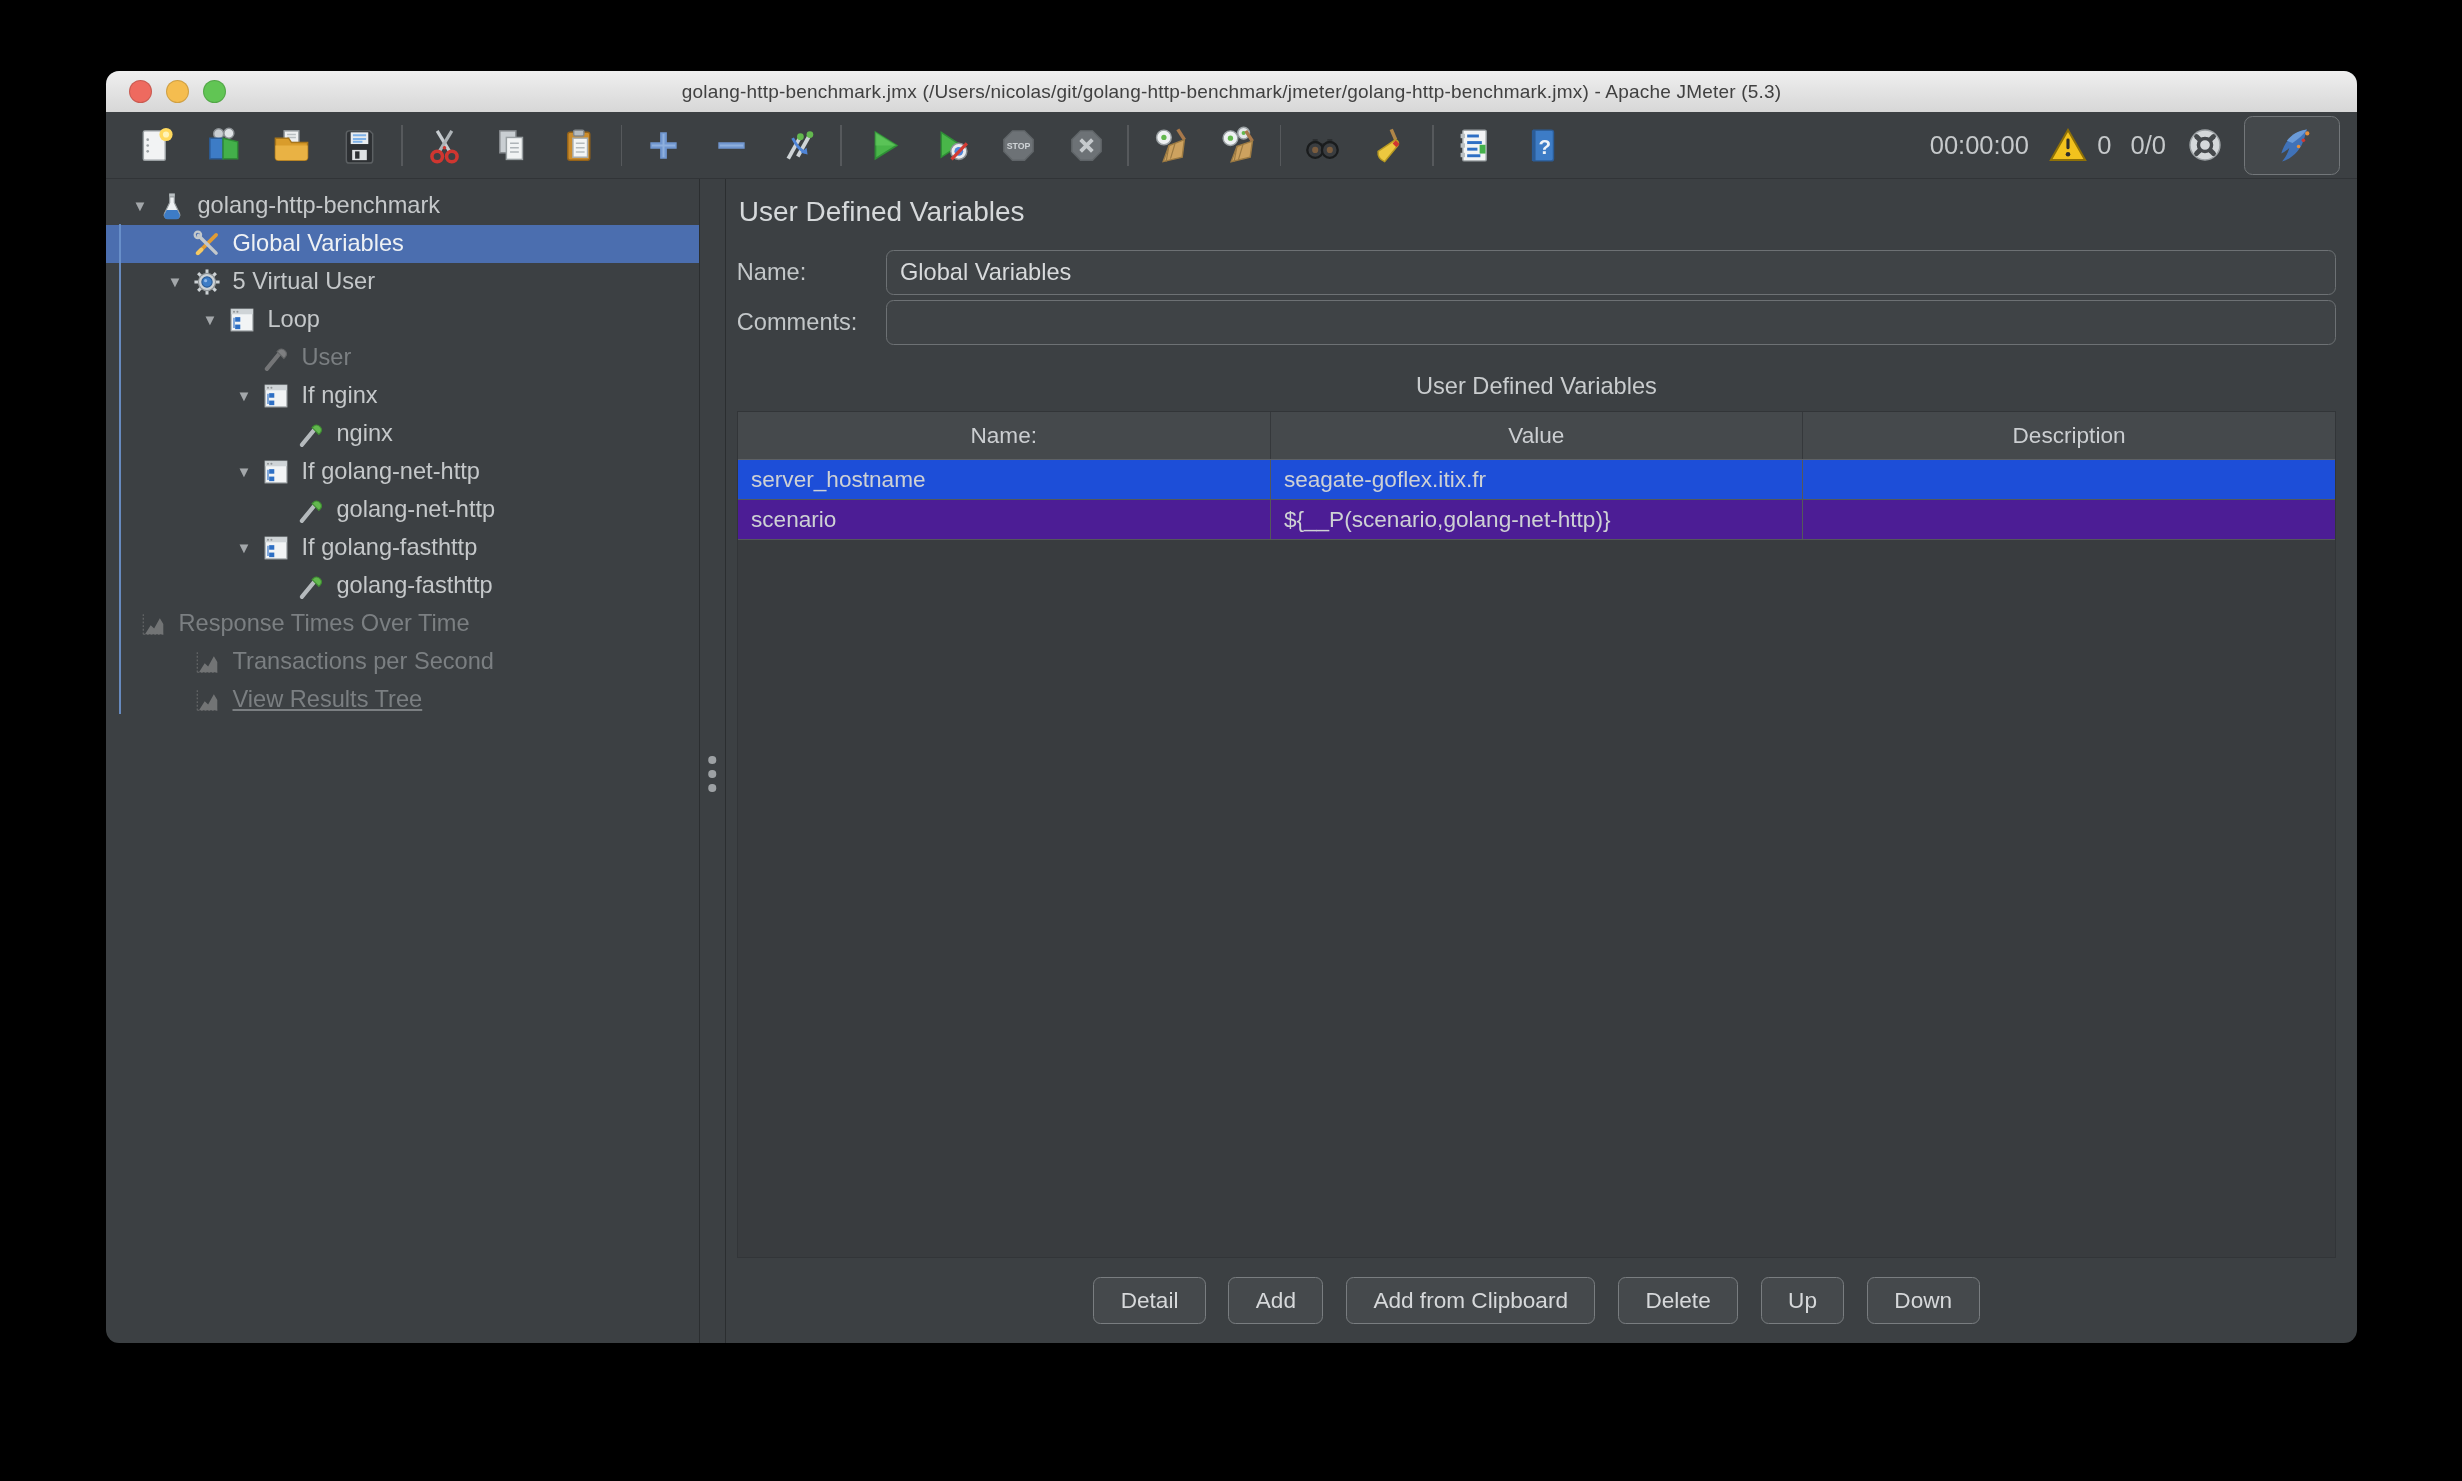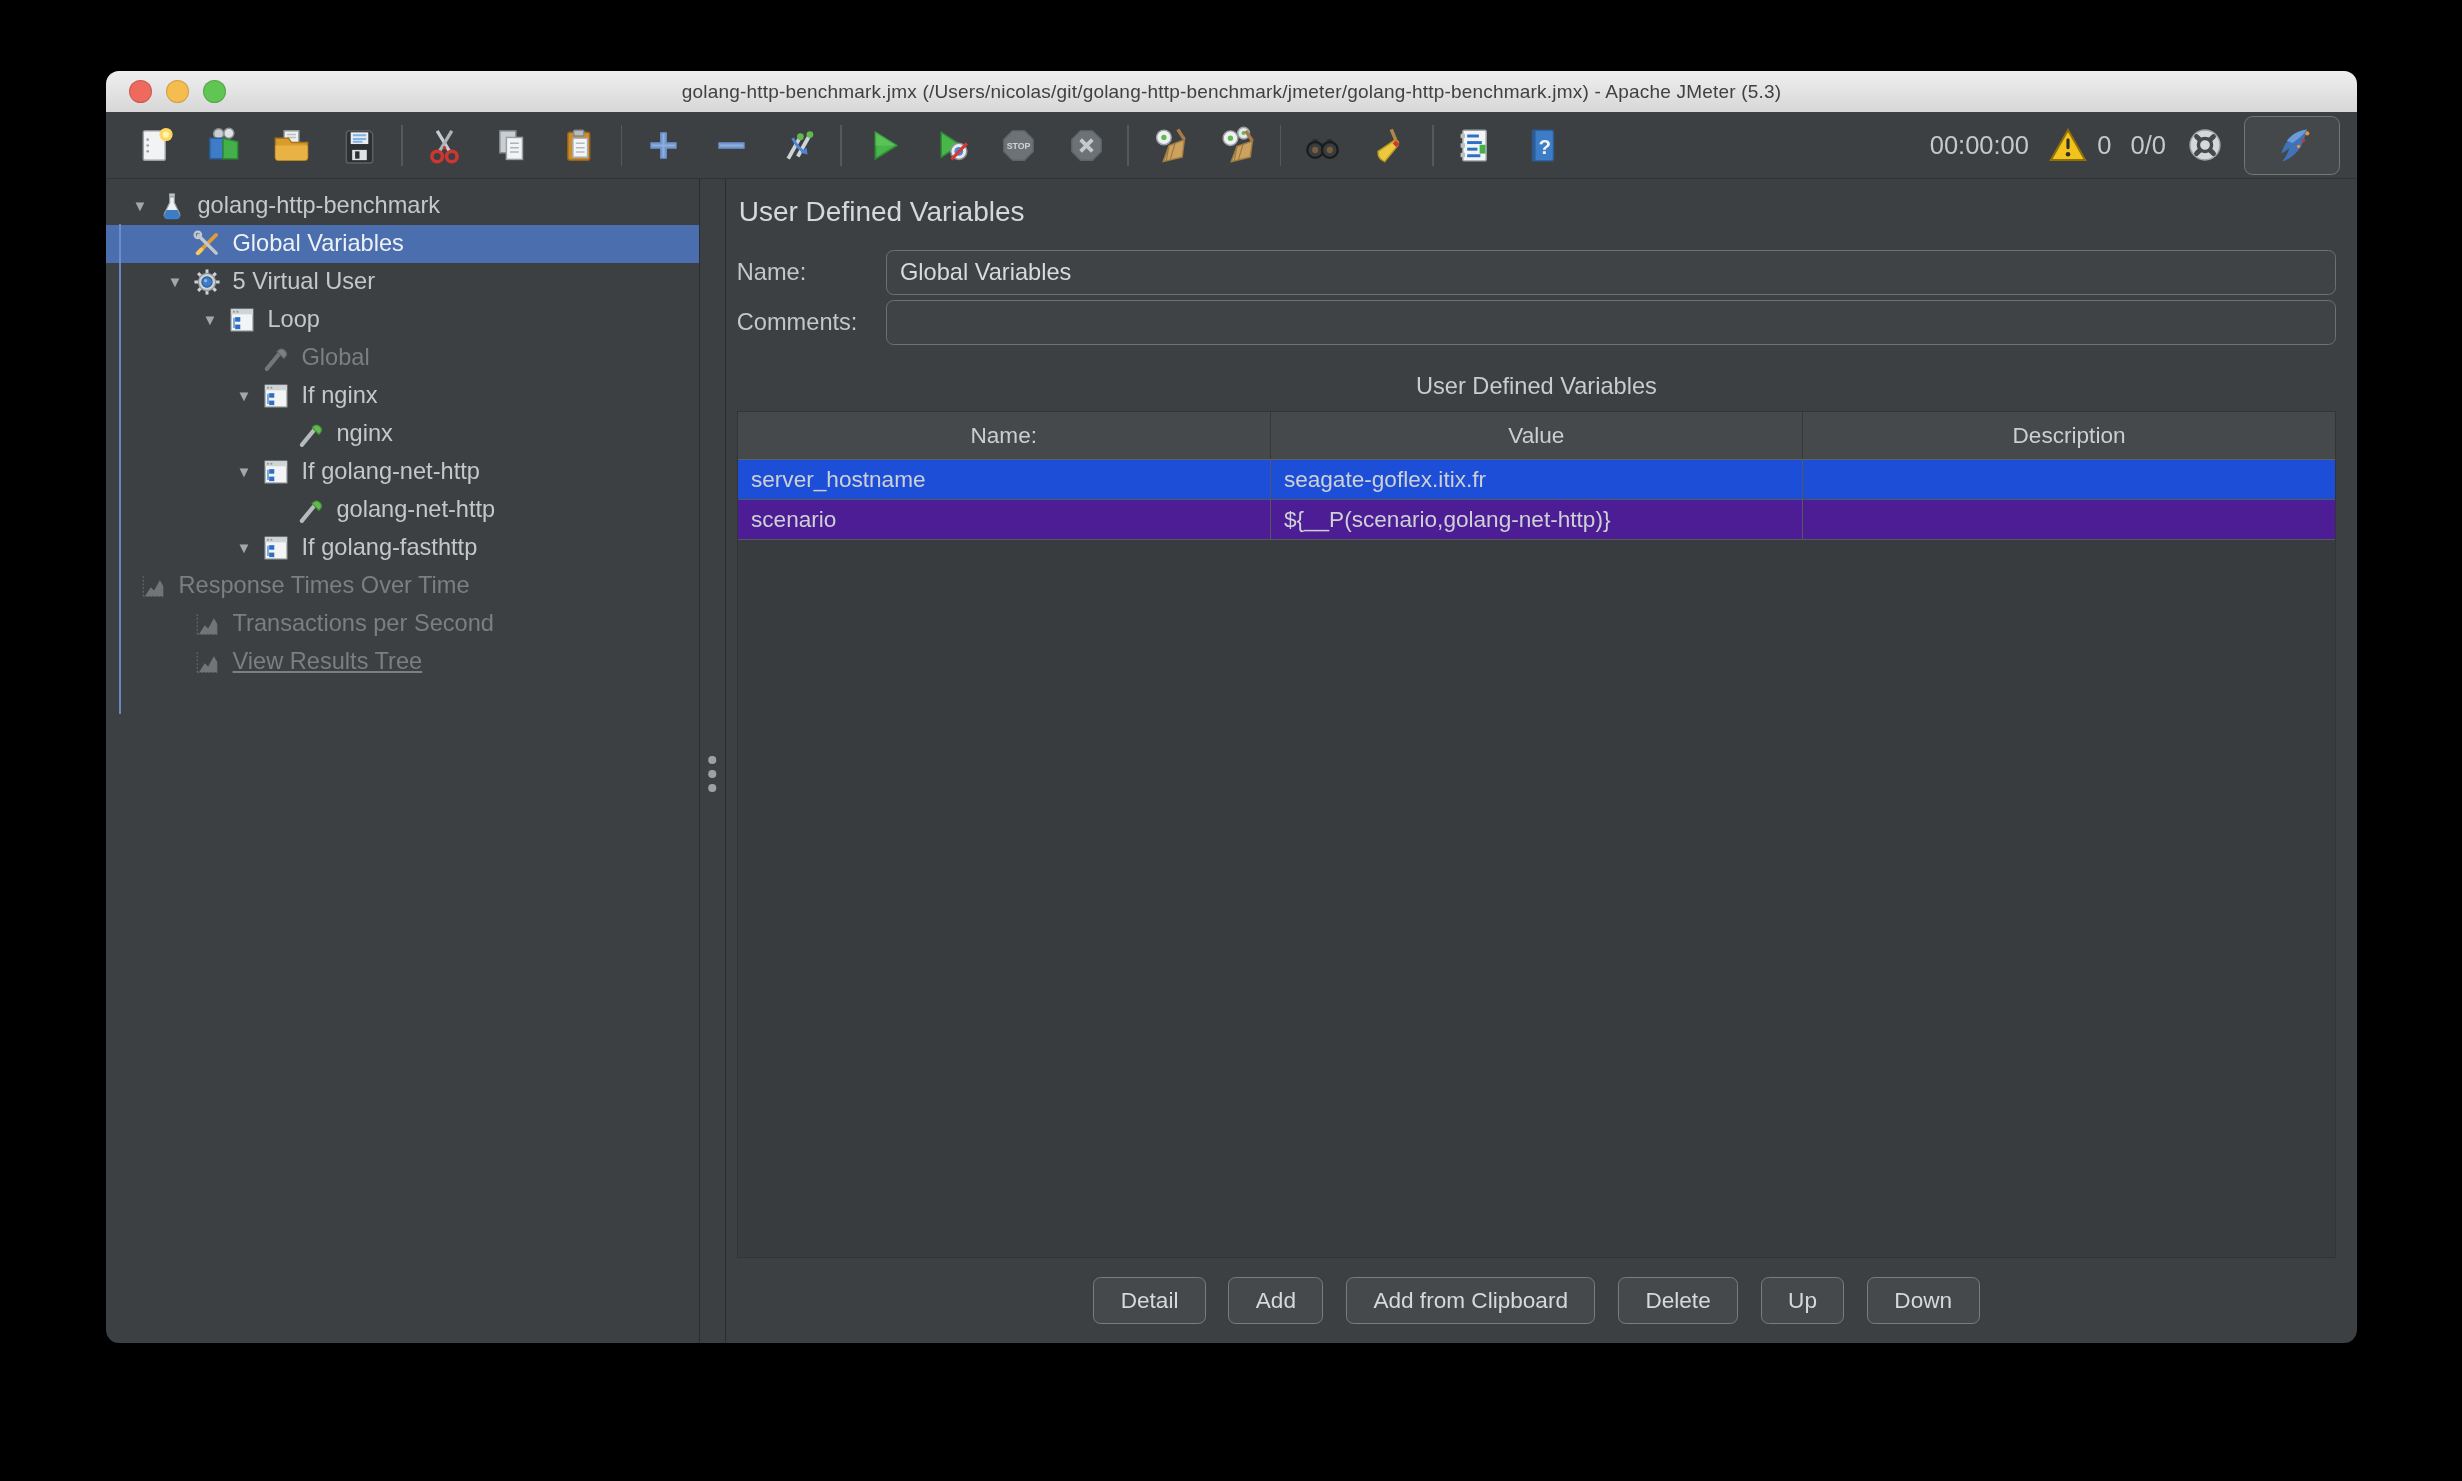--- a/index.html
+++ b/index.html
@@ -368,21 +368,21 @@
           <span>Loop</span>
         </div>
         <div class="trow disabled" style="padding-left: 123px;">
           <span class="arrowbox"></span>
           <span class="ticon">
             <svg viewBox="0 0 28 28" xmlns="http://www.w3.org/2000/svg">
               <line x1="6" y1="23.5" x2="17.5" y2="9.5" stroke="#9ea3a6" stroke-width="3.6" stroke-linecap="round"></line>
               <path d="M16.2 7.2a4.2 4.2 0 0 1 5.9 5.9l-1.2 1.2-5.9-5.9z" fill="#b0b5b8" stroke="#82878a"></path>
             </svg>
           </span>
-          <span>Global</span>
+          <span>User</span>
         </div>
         <div class="trow" style="padding-left: 123px;">
           <span class="arrowbox">▼</span>
           <span class="ticon">
             <svg viewBox="0 0 28 28" xmlns="http://www.w3.org/2000/svg">
               <rect x="4.5" y="4.5" width="19" height="19" fill="#f2f4f5" stroke="#aab0b3"></rect>
               <rect x="4.5" y="4.5" width="19" height="4.5" fill="#cfd4d7"></rect>
               <circle cx="7" cy="6.7" r=".9" fill="#8f9497"></circle>
               <circle cx="10" cy="6.7" r=".9" fill="#8f9497"></circle>
               <path d="M7 12v9" stroke="#2e6fc4"></path>
@@ -434,20 +434,30 @@
               <rect x="4.5" y="4.5" width="19" height="19" fill="#f2f4f5" stroke="#aab0b3"></rect>
               <rect x="4.5" y="4.5" width="19" height="4.5" fill="#cfd4d7"></rect>
               <circle cx="7" cy="6.7" r=".9" fill="#8f9497"></circle>
               <circle cx="10" cy="6.7" r=".9" fill="#8f9497"></circle>
               <path d="M7 12v9" stroke="#2e6fc4"></path>
               <rect x="8" y="11.5" width="4.5" height="4" fill="#2e6fc4"></rect>
               <rect x="8" y="18" width="4.5" height="4" fill="#2e6fc4"></rect>
             </svg>
           </span>
           <span>If golang-fasthttp</span>
+        </div>
+        <div class="trow" style="padding-left: 158px;">
+          <span class="arrowbox"></span>
+          <span class="ticon">
+            <svg viewBox="0 0 28 28" xmlns="http://www.w3.org/2000/svg">
+              <line x1="6" y1="23.5" x2="17.5" y2="9.5" stroke="#b5babd" stroke-width="3.6" stroke-linecap="round"></line>
+              <path d="M16.2 7.2a4.2 4.2 0 0 1 5.9 5.9l-1.2 1.2-5.9-5.9z" fill="#63b84e" stroke="#3f8f32"></path>
+            </svg>
+          </span>
+          <span>golang-fasthttp</span>
         </div>
         <div class="trow disabled" style="">
           <span class="arrowbox"></span>
           <span class="ticon">
             <svg viewBox="0 0 28 28" xmlns="http://www.w3.org/2000/svg">
               <path d="M5.5 23V5.5" stroke="#85898c" stroke-dasharray="1.6 1.6"></path>
               <path d="M5.5 23h18" stroke="#85898c" stroke-dasharray="1.6 1.6"></path>
               <path d="M7 23l5-8 3 3 5-9 3 5v9z" fill="#9aa0a3"></path>
             </svg>
           </span>

